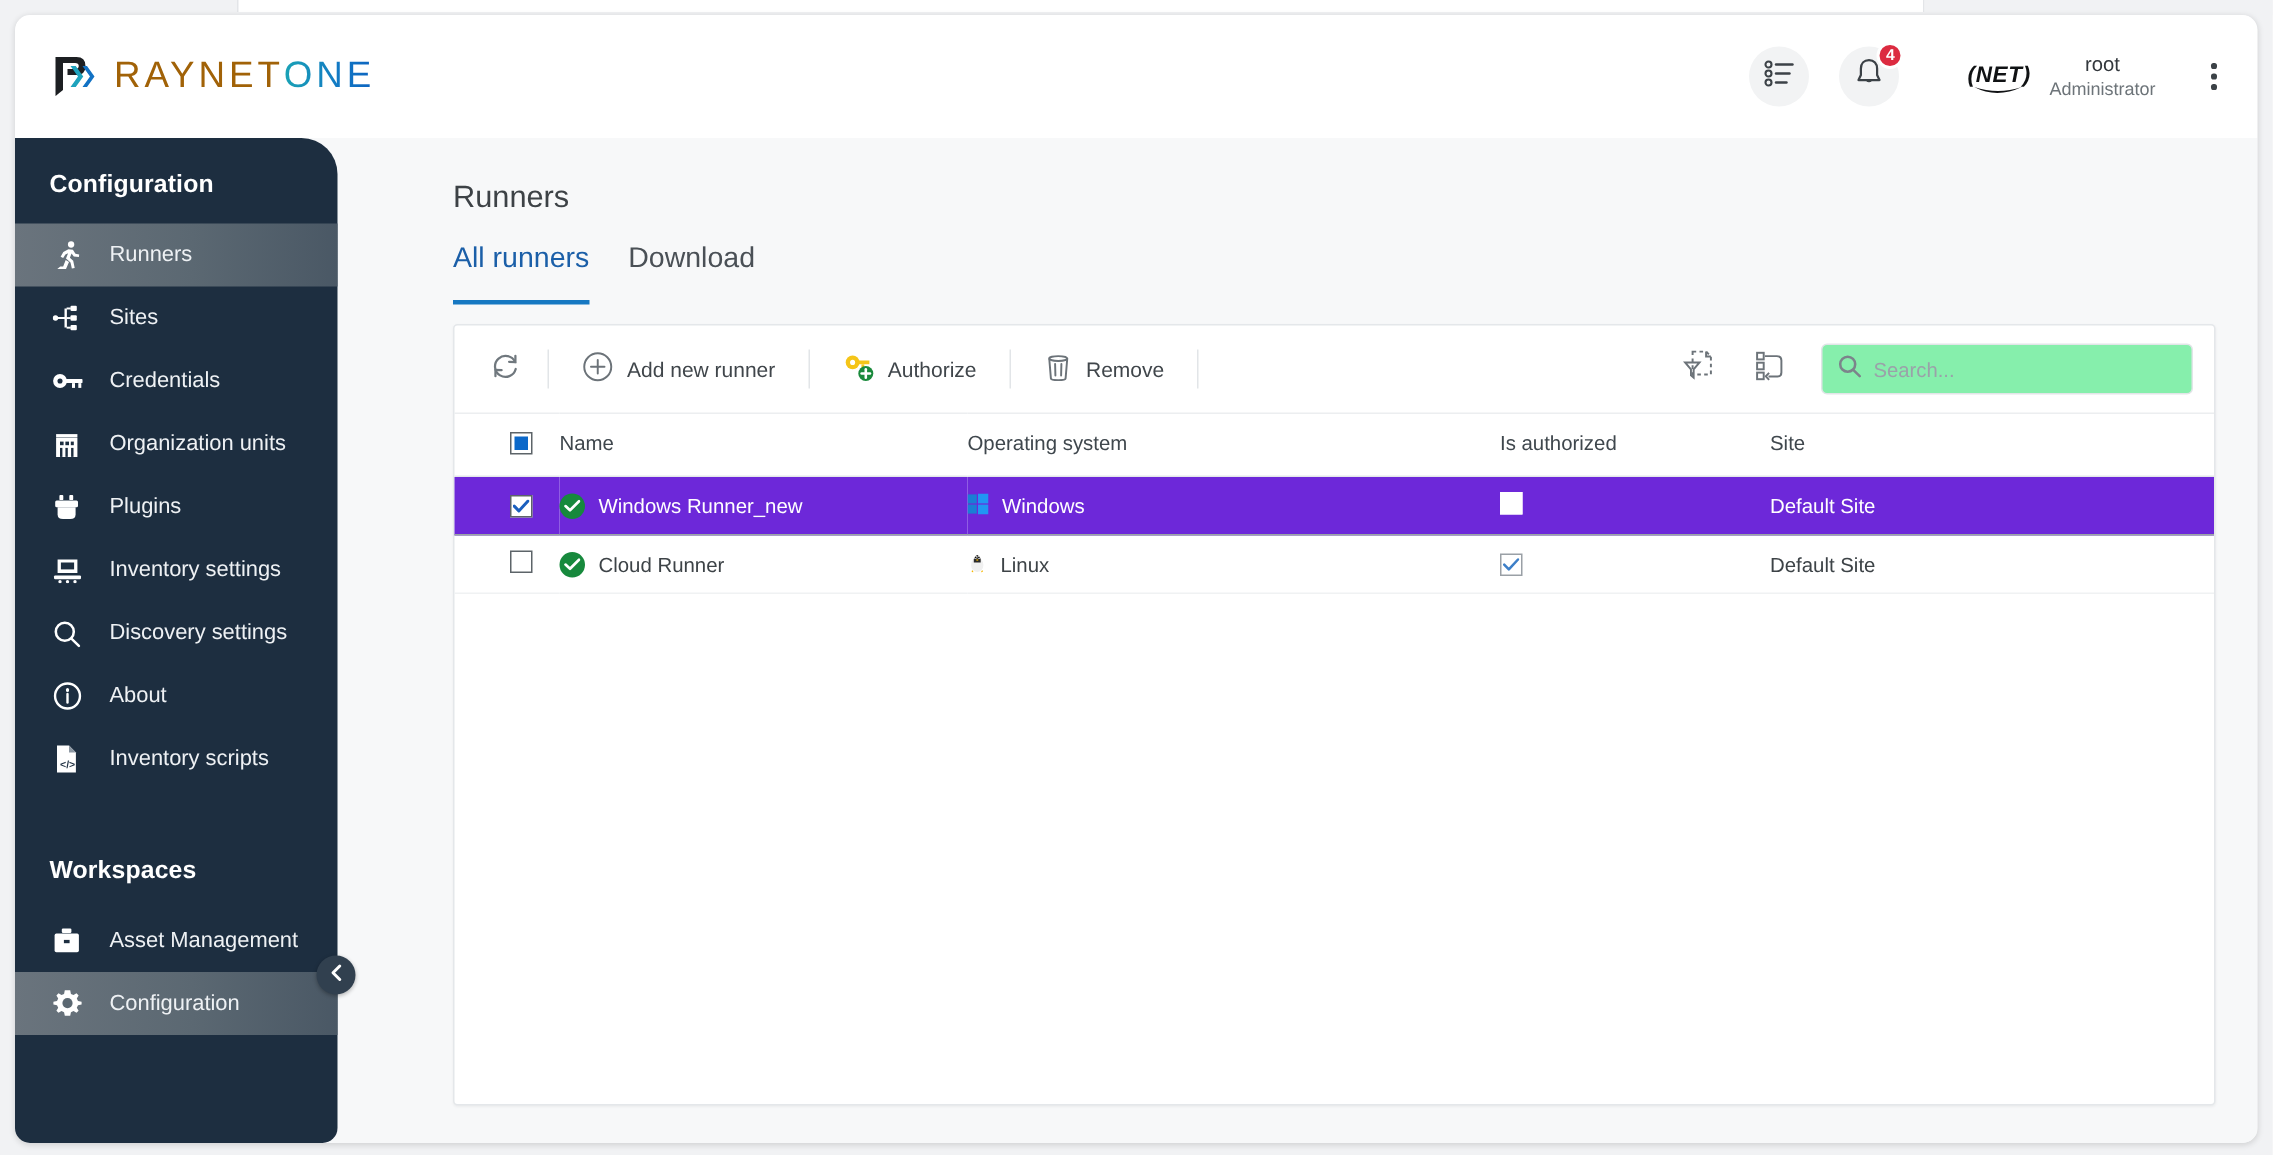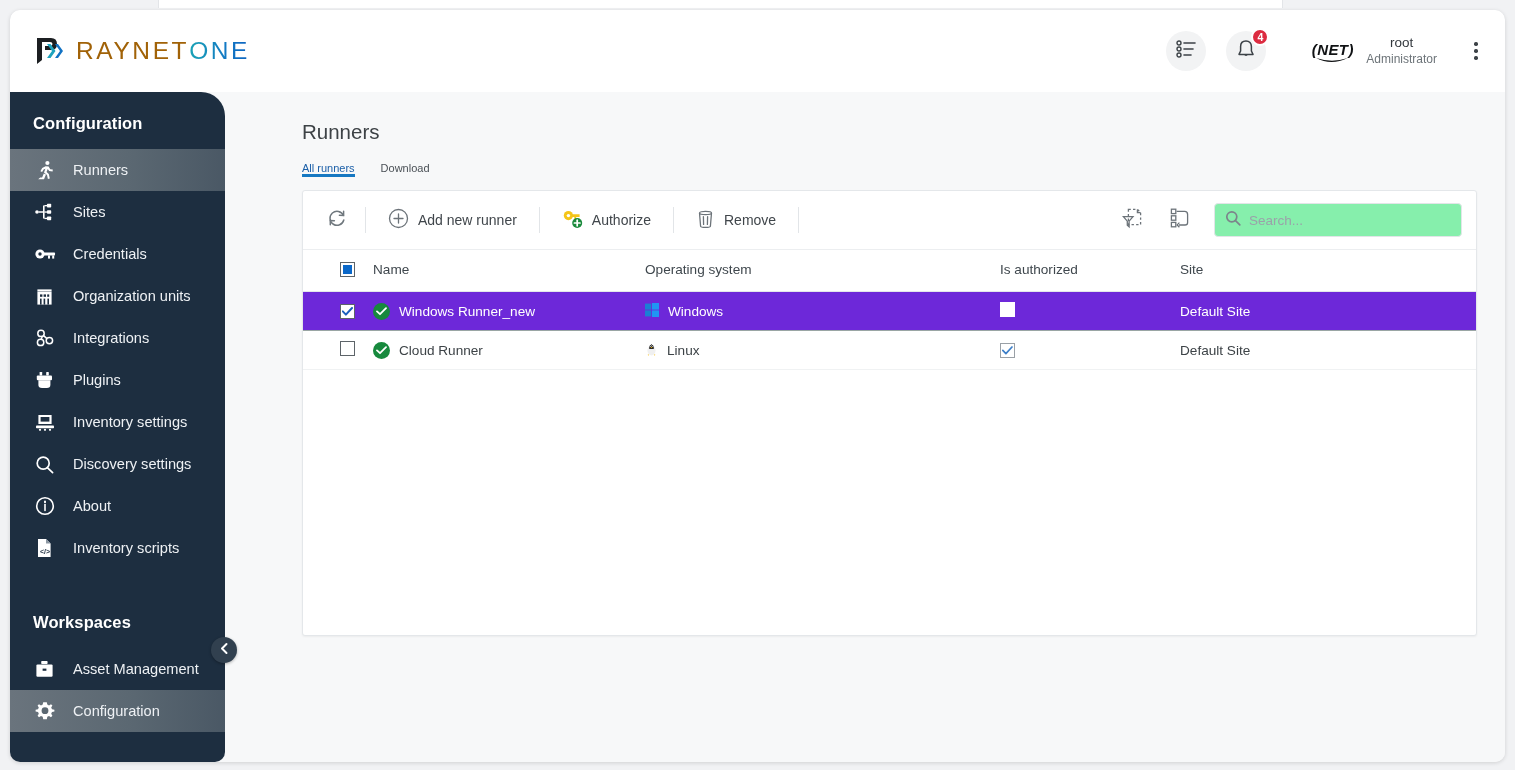--- a/index.html
+++ b/index.html
@@ -118,28 +118,28 @@
   
   .main {
     position: absolute; top: 82px; left: 262px;
     width: 1233px; height: 670px;
     background: #f7f8f9;
     padding: 28px 22px 0 30px;
   }
   .page-title { font-size: 20.5px; color: #3d4246; font-weight: 400; }
   .tabs { display: flex; gap: 26px; margin-top: 18px; }
   .tab {
-    font-size: 11px; color: #4a5056; padding-bottom: 0;
+    font-size: 19px; color: #4a5056; padding-bottom: 16px;
     cursor: pointer; border-bottom: 3px solid transparent;
   }
   .tab.active { color: #1b5fa8; border-bottom-color: #1678c2; }
 
   .panel {
     margin-top: 13px; background: #fff;
-    width: 1175px; height: 446px;
+    width: 1175px; height: 521px;
     border: 1px solid #e4e7ea; border-radius: 3px;
     box-shadow: 0 1px 2px rgba(0,0,0,.05);
     position: relative;
   }
 
   .toolbar {
     height: 58px; display: flex; align-items: center;
     padding: 0 14px 0 18px; gap: 0;
   }
   .tb-btn {
@@ -322,32 +322,20 @@
           <rect x="8.6" y="7.4" width="2.4" height="2.4" fill="#1d2e40"></rect>
           <rect x="12.2" y="7.4" width="2" height="2.4" fill="#1d2e40"></rect>
           <rect x="5" y="11.6" width="1.6" height="6" fill="#1d2e40"></rect>
           <rect x="8.6" y="11.6" width="1.6" height="6" fill="#1d2e40"></rect>
           <rect x="12.4" y="11.6" width="1.6" height="6" fill="#1d2e40"></rect>
         </svg>
       </span>
       <span>Organization units</span>
     </div>
 
-    <div class="side-item">
-      <span class="side-ico">
-        <svg width="20" height="20" viewBox="0 0 20 20" fill="none" stroke="#fff" stroke-width="1.5">
-          <circle cx="6" cy="5.4" r="3.2"></circle>
-          <circle cx="14.4" cy="12.6" r="3.2"></circle>
-          <circle cx="5.6" cy="14.4" r="3.2"></circle>
-          <path d="M8.3 7.4 L12 10.6"></path>
-          <path d="M7.2 8.4 L6.2 11.2"></path>
-        </svg>
-      </span>
-      <span>Integrations</span>
-    </div>
 
     <div class="side-item">
       <span class="side-ico">
         <svg width="19" height="18" viewBox="0 0 19 18" fill="#fff">
           <rect x="4.6" y="1" width="2.6" height="3.4" rx="0.6"></rect>
           <rect x="11.2" y="1" width="2.6" height="3.4" rx="0.6"></rect>
           <rect x="1.8" y="4.6" width="15.2" height="4.6" rx="1"></rect>
           <path d="M3.4 9.2 L15.4 9.2 L15.4 14 Q15.4 17 11.8 17 L7 17 Q3.4 17 3.4 14 Z"></path>
         </svg>
       </span>

